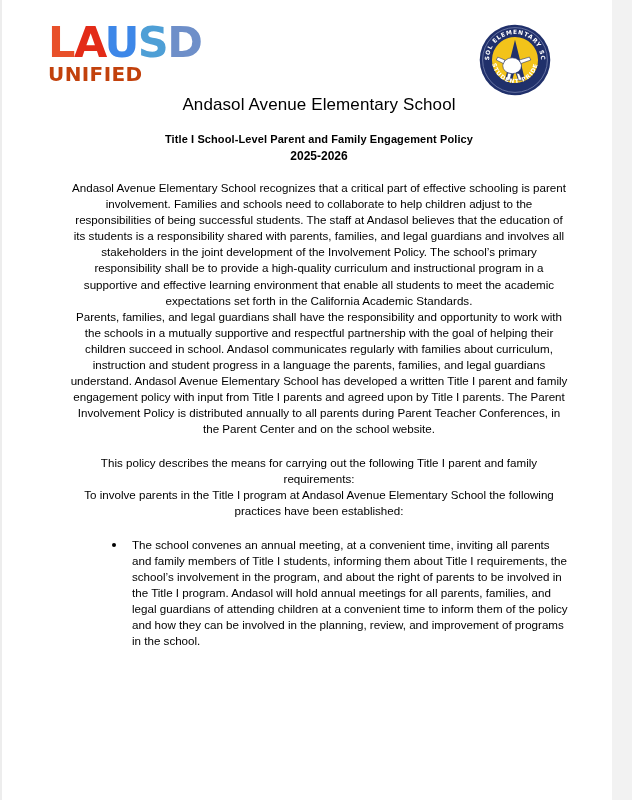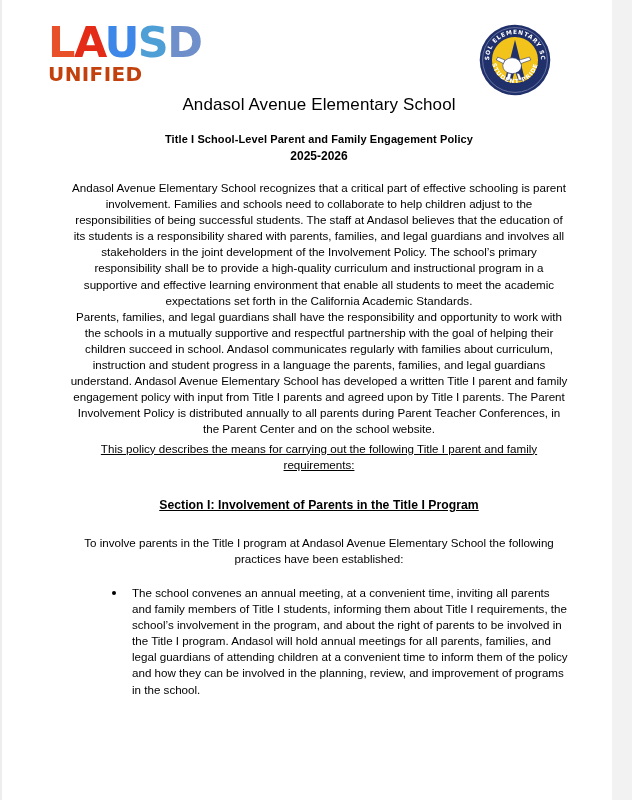--- a/index.html
+++ b/index.html
@@ -113,22 +113,21 @@
     font-weight: bold;
     font-size: 12px;
     line-height: 16.5px;
     margin: 0 0 16px 0;
   }
   p.body-par {
     margin: 0;
     text-align: center;
   }
   p.spaced {
-    margin-top: 3px;
-    text-decoration: underline;
+    margin-top: 17px;
   }
   .section-heading {
     text-align: center;
     font-weight: bold;
     font-size: 12.2px;
     text-decoration: underline;
     margin: 24px 0 22px 0;
     letter-spacing: 0.05px;
   }
   ul.bullets {
@@ -200,21 +199,20 @@
       <div class="title-block">
         <p class="title-1">Andasol Avenue Elementary School</p>
         <p class="title-2">Title I School-Level Parent and Family Engagement Policy</p>
         <p class="title-3">2025-2026</p>
       </div>
 
       <p class="body-par">Andasol Avenue Elementary School recognizes that a critical part of effective schooling is parent involvement. Families and schools need to collaborate to help children adjust to the responsibilities of being successful students. The staff at Andasol believes that the education of its students is a responsibility shared with parents, families, and legal guardians and involves all stakeholders in the joint development of the Involvement Policy. The school’s primary responsibility shall be to provide a high-quality curriculum and instructional program in a supportive and effective learning environment that enable all students to meet the academic expectations set forth in the California Academic Standards.</p>
       <p class="body-par">Parents, families, and legal guardians shall have the responsibility and opportunity to work with the schools in a mutually supportive and respectful partnership with the goal of helping their children succeed in school. Andasol communicates regularly with families about curriculum, instruction and student progress in a language the parents, families, and legal guardians understand. Andasol Avenue Elementary School has developed a written Title I parent and family engagement policy with input from Title I parents and agreed upon by Title I parents. The Parent Involvement Policy is distributed annually to all parents during Parent Teacher Conferences, in the Parent Center and on the school website.</p>
       <p class="body-par spaced">This policy describes the means for carrying out the following Title I parent and family requirements:</p>
 
-      <p class="section-heading">Section I: Involvement of Parents in the Title I Program</p>
 
       <p class="body-par">To involve parents in the Title I program at Andasol Avenue Elementary School the following practices have been established:</p>
 
       <ul class="bullets">
         <li>The school convenes an annual meeting, at a convenient time, inviting all parents and family members of Title I students, informing them about Title I requirements, the school’s involvement in the program, and about the right of parents to be involved in the Title I program. Andasol will hold annual meetings for all parents, families, and legal guardians of attending children at a convenient time to inform them of the policy and how they can be involved in the planning, review, and improvement of programs in the school.</li>
       </ul>
 
     </div>
 
   </div>

